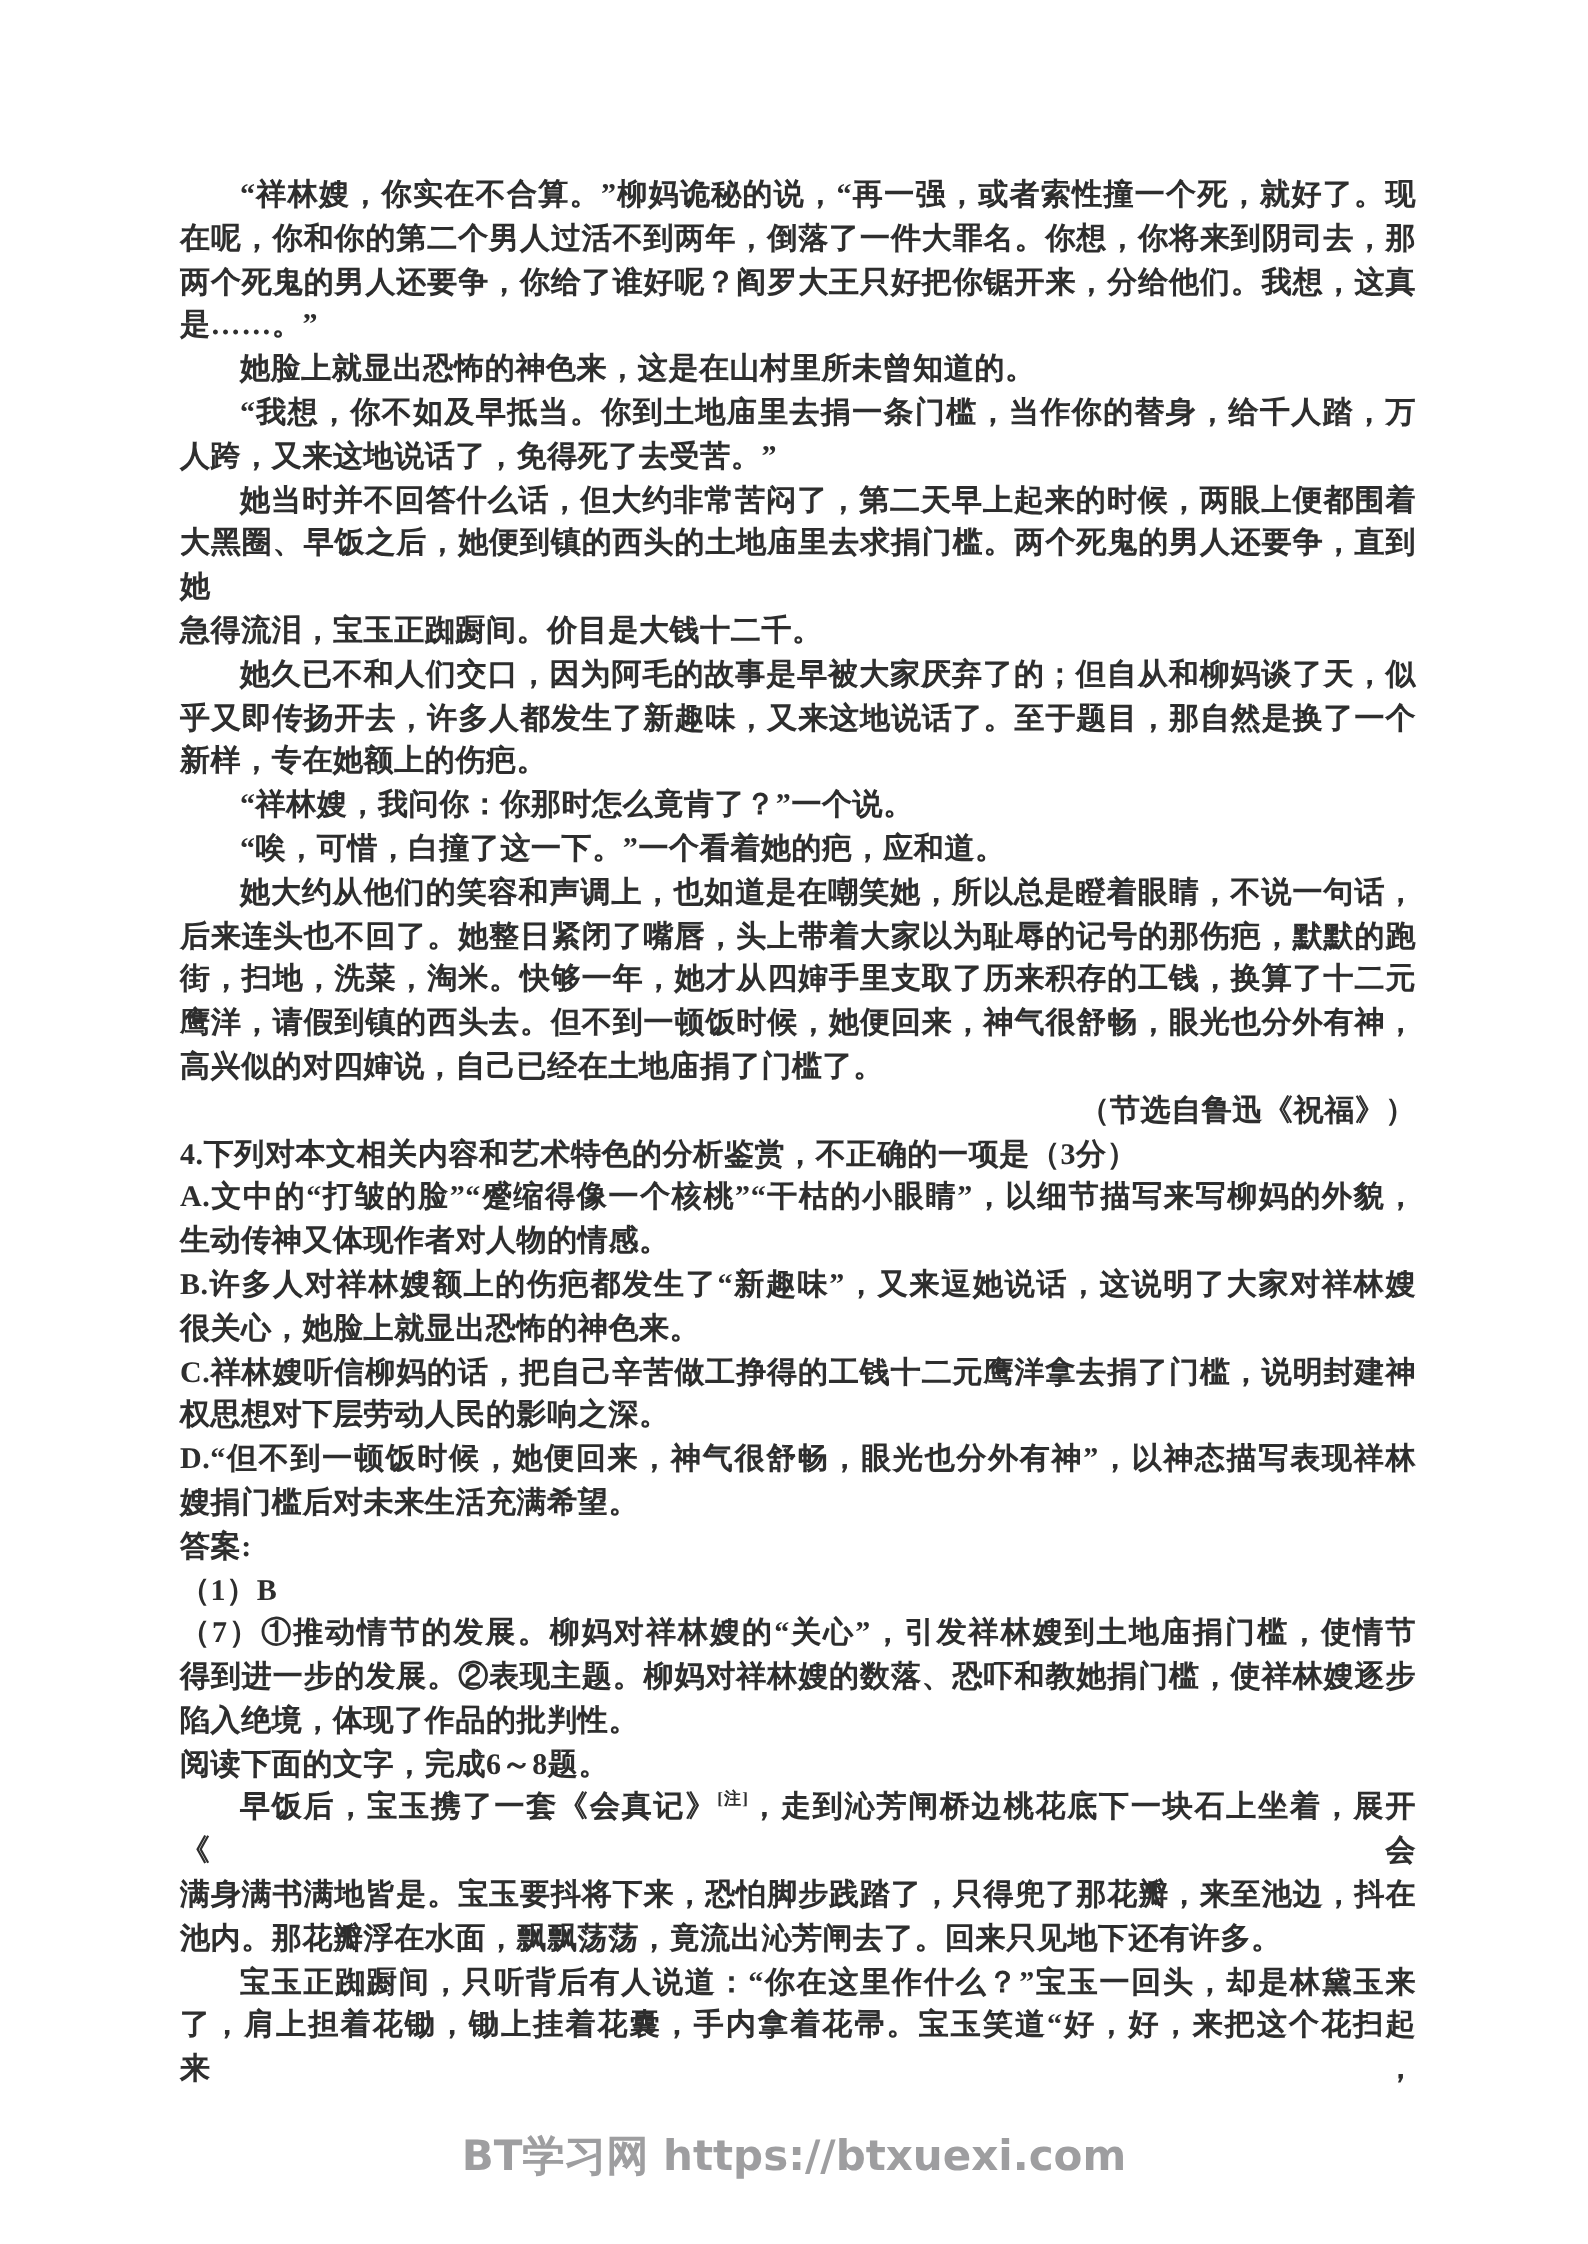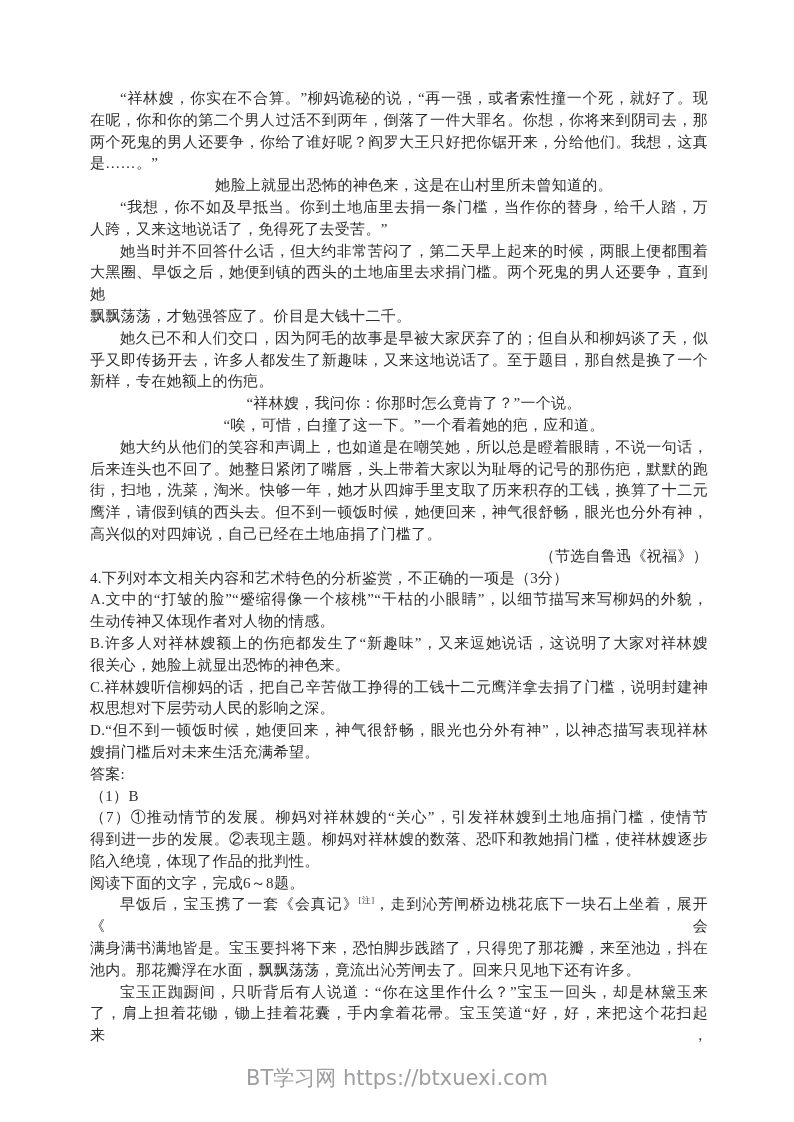--- a/index.html
+++ b/index.html
@@ -1,28 +1,28 @@
 <!DOCTYPE html>
 <html><head>
 <meta charset="utf-8">
 <style>
-  * { margin:0; padding:0; box-sizing:border-box; }
+  * { margin:0; padding:0; box-sizing:border-box;font-weight:bold; }
   html,body { background:#ffffff; }
   body {
     width:794px; height:1122px; position:relative; overflow:hidden;
     font-family:"Liberation Serif","DejaVu Serif",serif;
   }
   .page { position:absolute; inset:0; background:#ffffff; }
   .doc {
     position:absolute; left:90px; top:88px; width:618px;
     font-size:15px; line-height:21.8px; color:#2e2e2e;
     letter-spacing:0.3px;
   }
   .line { white-space:nowrap; }
-  .line.indent { text-indent:2em;text-align:center; }
+  .line.indent { text-indent:2em; }
   .line.fill { white-space:normal; text-align:justify; text-align-last:justify; }
   .line.right { text-align:right; }
   sup.note {
     font-size:8.5px; vertical-align:super; letter-spacing:0; line-height:0;
     color:#2e2e2e;
   }
   .footer {
     position:absolute; top:1066px; left:0; width:100%;
     text-align:center; color:#9e9ea0; font-size:21px; line-height:24px;
     font-family:"DejaVu Sans","Liberation Sans",sans-serif;
@@ -38,21 +38,21 @@
       <div>
           <div class="line indent fill">“祥林嫂，你实在不合算。”柳妈诡秘的说，“再一强，或者索性撞一个死，就好了。现</div>
           <div class="line fill">在呢，你和你的第二个男人过活不到两年，倒落了一件大罪名。你想，你将来到阴司去，那</div>
           <div class="line fill">两个死鬼的男人还要争，你给了谁好呢？阎罗大王只好把你锯开来，分给他们。我想，这真</div>
           <div class="line">是……。”</div>
           <div class="line indent">她脸上就显出恐怖的神色来，这是在山村里所未曾知道的。</div>
           <div class="line indent fill">“我想，你不如及早抵当。你到土地庙里去捐一条门槛，当作你的替身，给千人踏，万</div>
           <div class="line">人跨，又来这地说话了，免得死了去受苦。”</div>
           <div class="line indent fill">她当时并不回答什么话，但大约非常苦闷了，第二天早上起来的时候，两眼上便都围着</div>
           <div class="line fill">大黑圈、早饭之后，她便到镇的西头的土地庙里去求捐门槛。两个死鬼的男人还要争，直到她</div>
-          <div class="line">飘飘荡荡，才勉强答应了。价目是大钱十二千。</div>
+          <div class="line">急得流泪，宝玉正踟蹰间。价目是大钱十二千。</div>
           <div class="line indent fill">她久已不和人们交口，因为阿毛的故事是早被大家厌弃了的；但自从和柳妈谈了天，似</div>
           <div class="line fill">乎又即传扬开去，许多人都发生了新趣味，又来这地说话了。至于题目，那自然是换了一个</div>
           <div class="line">新样，专在她额上的伤疤。</div>
           <div class="line indent">“祥林嫂，我问你：你那时怎么竟肯了？”一个说。</div>
           <div class="line indent">“唉，可惜，白撞了这一下。”一个看着她的疤，应和道。</div>
           <div class="line indent fill">她大约从他们的笑容和声调上，也如道是在嘲笑她，所以总是瞪着眼睛，不说一句话，</div>
           <div class="line fill">后来连头也不回了。她整日紧闭了嘴唇，头上带着大家以为耻辱的记号的那伤疤，默默的跑</div>
           <div class="line fill">街，扫地，洗菜，淘米。快够一年，她才从四婶手里支取了历来积存的工钱，换算了十二元</div>
           <div class="line fill">鹰洋，请假到镇的西头去。但不到一顿饭时候，她便回来，神气很舒畅，眼光也分外有神，</div>
           <div class="line">高兴似的对四婶说，自己已经在土地庙捐了门槛了。</div>

